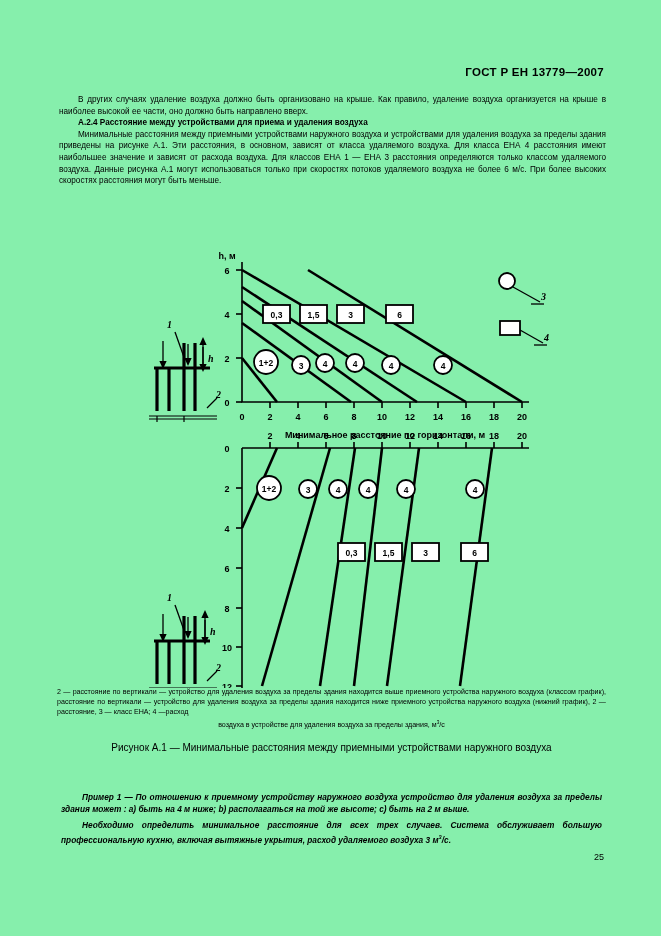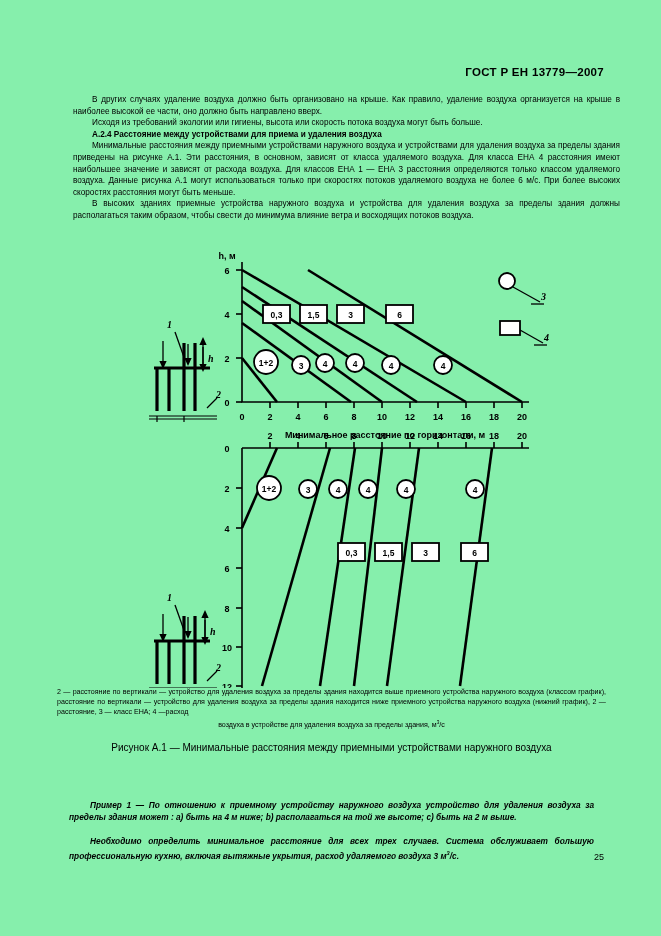--- a/index.html
+++ b/index.html
@@ -26,21 +26,21 @@
     position: absolute;
     right: 57px;
     top: 66px;
     font-size: 11.5px;
     font-weight: bold;
     letter-spacing: 0.3px;
     white-space: nowrap;
   }
   .body-text {
     position: absolute;
-    left: 73px;
+    left: 59px;
     top: 94px;
     width: 547px;
     font-size: 8.2px;
     line-height: 11.6px;
     text-align: justify;
   }
   .body-text p {
     margin: 0 0 0 0;
     text-indent: 19px;
   }
@@ -83,42 +83,40 @@
     position: absolute;
     left: 57px;
     top: 787px;
     width: 549px;
     font-size: 8.3px;
     line-height: 12.1px;
     font-style: italic;
     font-weight: bold;
     text-align: justify;
   }
-  .example p { margin: 12px; text-indent: 21px; }
+  .example p { margin: 4px; text-indent: 21px; }
   .page-num {
     position: absolute;
     right: 57px;
     top: 852px;
     font-size: 9px;
   }
   sup { font-size: 0.68em; vertical-align: super; }
 </style>
 </head>
 <body>
 
 <div class="page">
 
   <div class="std-header">ГОСТ Р ЕН 13779—2007</div>
 
   <div class="body-text">
     <p>В других случаях удаление воздуха должно быть организовано на крыше. Как правило, удаление воздуха организуется на крыше в наиболее высокой ее части, оно должно быть направлено вверх.</p>
-    <p>Исходя из требований экологии или гигиены, высота или скорость потока воздуха могут быть больше.</p>
     <p class="h">А.2.4 Расстояние между устройствами для приема и удаления воздуха</p>
     <p>Минимальные расстояния между  приемными устройствами наружного воздуха и устройствами для удаления воздуха за пределы здания приведены на рисунке А.1. Эти расстояния, в основном, зависят от класса удаляемого воздуха. Для класса  ЕНА 4 расстояния имеют наибольшее значение и зависят от расхода воздуха. Для классов ЕНА 1 — ЕНА 3 расстояния определяются только классом удаляемого воздуха. Данные рисунка А.1 могут использоваться только при скоростях потоков удаляемого воздуха не более 6 м/с. При более высоких скоростях расстояния могут быть меньше.</p>
-    <p>В высоких зданиях приемные устройства наружного воздуха и устройства для удаления воздуха за пределы здания должны располагаться таким образом, чтобы свести до минимума влияние ветра и восходящих потоков воздуха.</p>
   </div>
 
   <div class="figure">
     <svg class="fig-svg" width="547" height="440" viewBox="0 0 547 440">
       <defs>
         <style>
           .ln { stroke:#000; stroke-width:2.6; fill:none; }
           .ax { stroke:#000; stroke-width:1.6; fill:none; }
           .thin { stroke:#000; stroke-width:1.2; fill:none; }
           .bld { stroke:#000; stroke-width:3.2; fill:none; }

